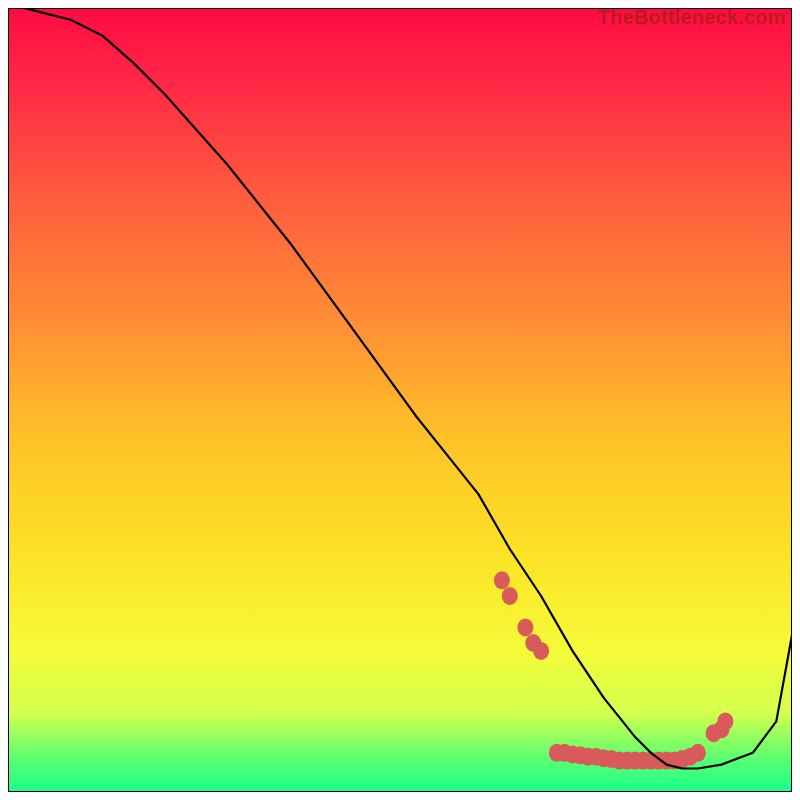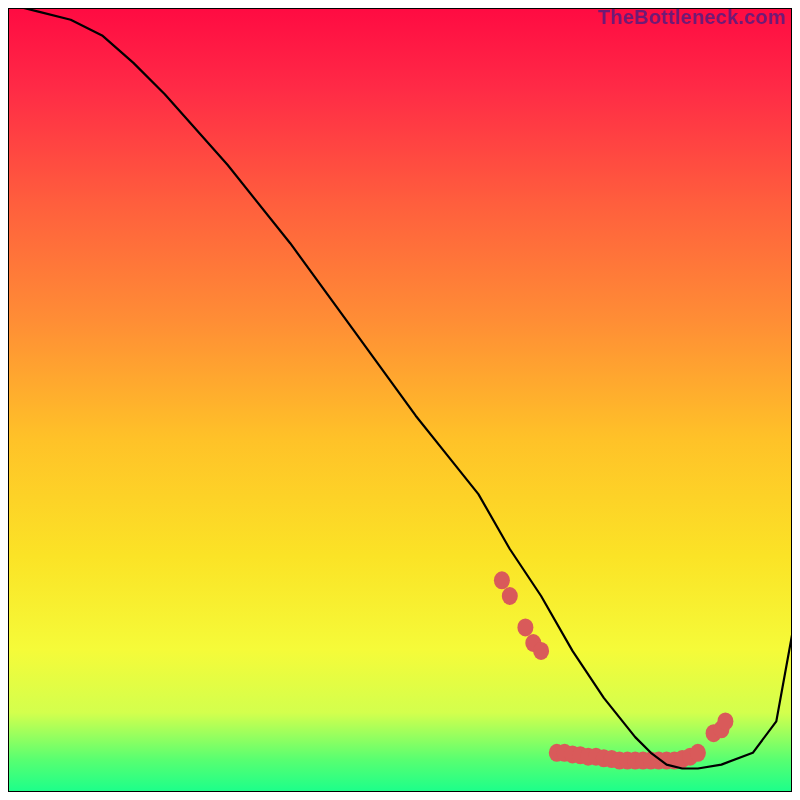--- a/index.html
+++ b/index.html
@@ -11,21 +11,21 @@
       #ff2a46 10%,
       #ff5f3d 25%,
       #ff8e35 40%,
       #ffc228 55%,
       #fbe326 70%,
       #f5fb39 82%,
       #d3ff4d 90%,
       #58ff71 96%,
       #1dff8a 100%)}
   .wm{position:absolute;right:14px;top:6px;font:600 20px Arial,Helvetica,sans-serif;
-    color:#701a75;letter-spacing:.2px}
+    color:#b91c1c;letter-spacing:.2px}
   svg{position:absolute;left:8px;top:8px}
 </style>
 </head>
 <body>
 
 <div class="bg"></div>
 <div class="frame"></div>
 <div class="wm">TheBottleneck.com</div>
 
 <svg id="plot" width="784" height="784">

